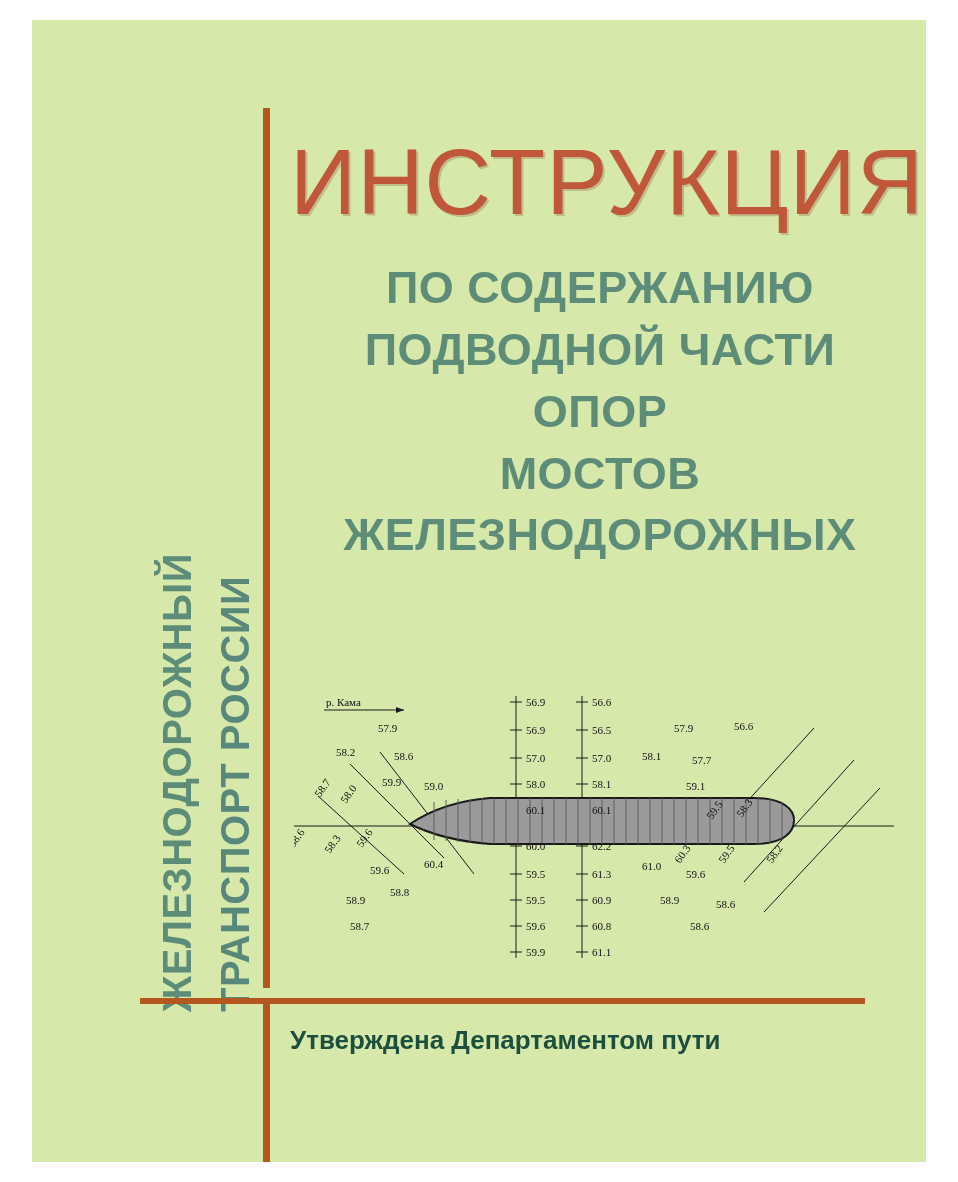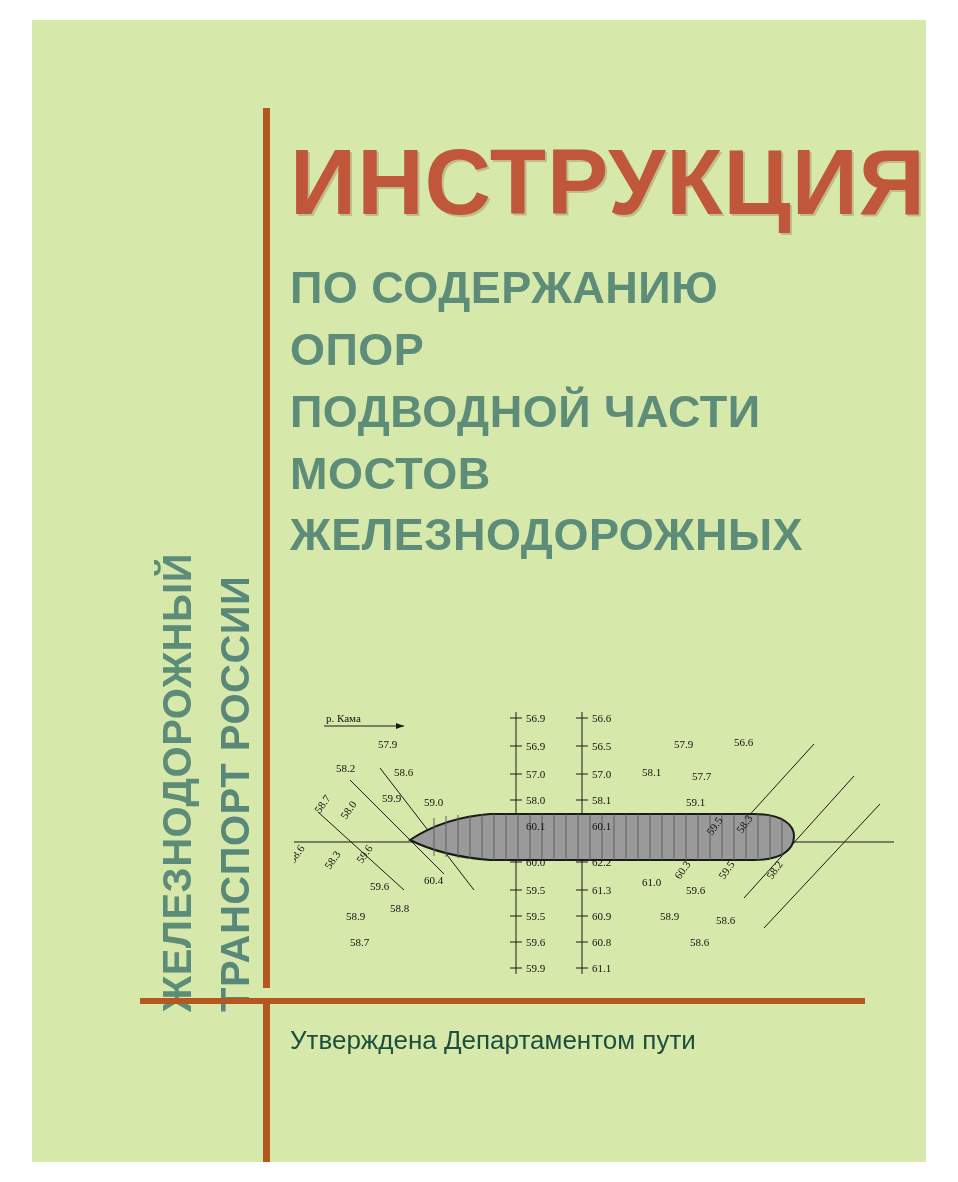--- a/index.html
+++ b/index.html
@@ -85,59 +85,60 @@
     width: 725px;
     height: 6px;
   }
 
   
   .title-main {
     position: absolute;
     left: 258px;
     top: 110px;
     font-size: 92px;
-    font-weight: bold;
+    font-weight: normal;
     letter-spacing: 1px;
     color: #c0563a;
     text-shadow: 2px 2px 0 rgba(120,60,40,0.25);
     white-space: nowrap;
   }
   .subtitle {
     position: absolute;
     left: 258px;
     top: 238px;
     width: 620px;
     font-size: 45px;
     font-weight: bold;
     line-height: 1.33;
     color: #5d8d78;
     letter-spacing: 0.5px;
+    text-align: center;
   }
   .subtitle div {
     margin-bottom: 2px;
   }
 
   
   .figure {
     position: absolute;
     left: 262px;
-    top: 664px;
+    top: 648px;
     width: 600px;
     height: 310px;
   }
   .figure svg { display: block; }
 
   
   .footer {
     position: absolute;
     left: 258px;
     top: 1000px;
     width: 600px;
     font-size: 26px;
-    font-weight: normal;
+    font-weight: bold;
     line-height: 1.55;
     color: #1d4f3e;
   }
 </style>
 </head>
 <body>
 
 <div class="page">
   <div class="cover">
 
@@ -147,22 +148,22 @@
     </div>
 
     <div class="vrule vrule-left"></div>
     <div class="hrule hrule-bottom"></div>
     <div class="vrule vrule-bottom"></div>
 
     <div class="title-main">ИНСТРУКЦИЯ</div>
 
     <div class="subtitle">
       <div>ПО СОДЕРЖАНИЮ</div>
+      <div>ПОДВОДНОЙ ЧАСТИ</div>
       <div>ОПОР</div>
-      <div>ПОДВОДНОЙ ЧАСТИ</div>
       <div>МОСТОВ</div>
       <div>ЖЕЛЕЗНОДОРОЖНЫХ</div>
     </div>
 
     <div class="figure">
       <svg width="600" height="310" viewBox="0 0 600 310">
         <g stroke="#1a1a1a" stroke-width="1" fill="none">
 
           <line x1="30" y1="42" x2="110" y2="42"></line>
           <polygon points="110,42 102,39 102,45" fill="#1a1a1a" stroke="none"></polygon>

